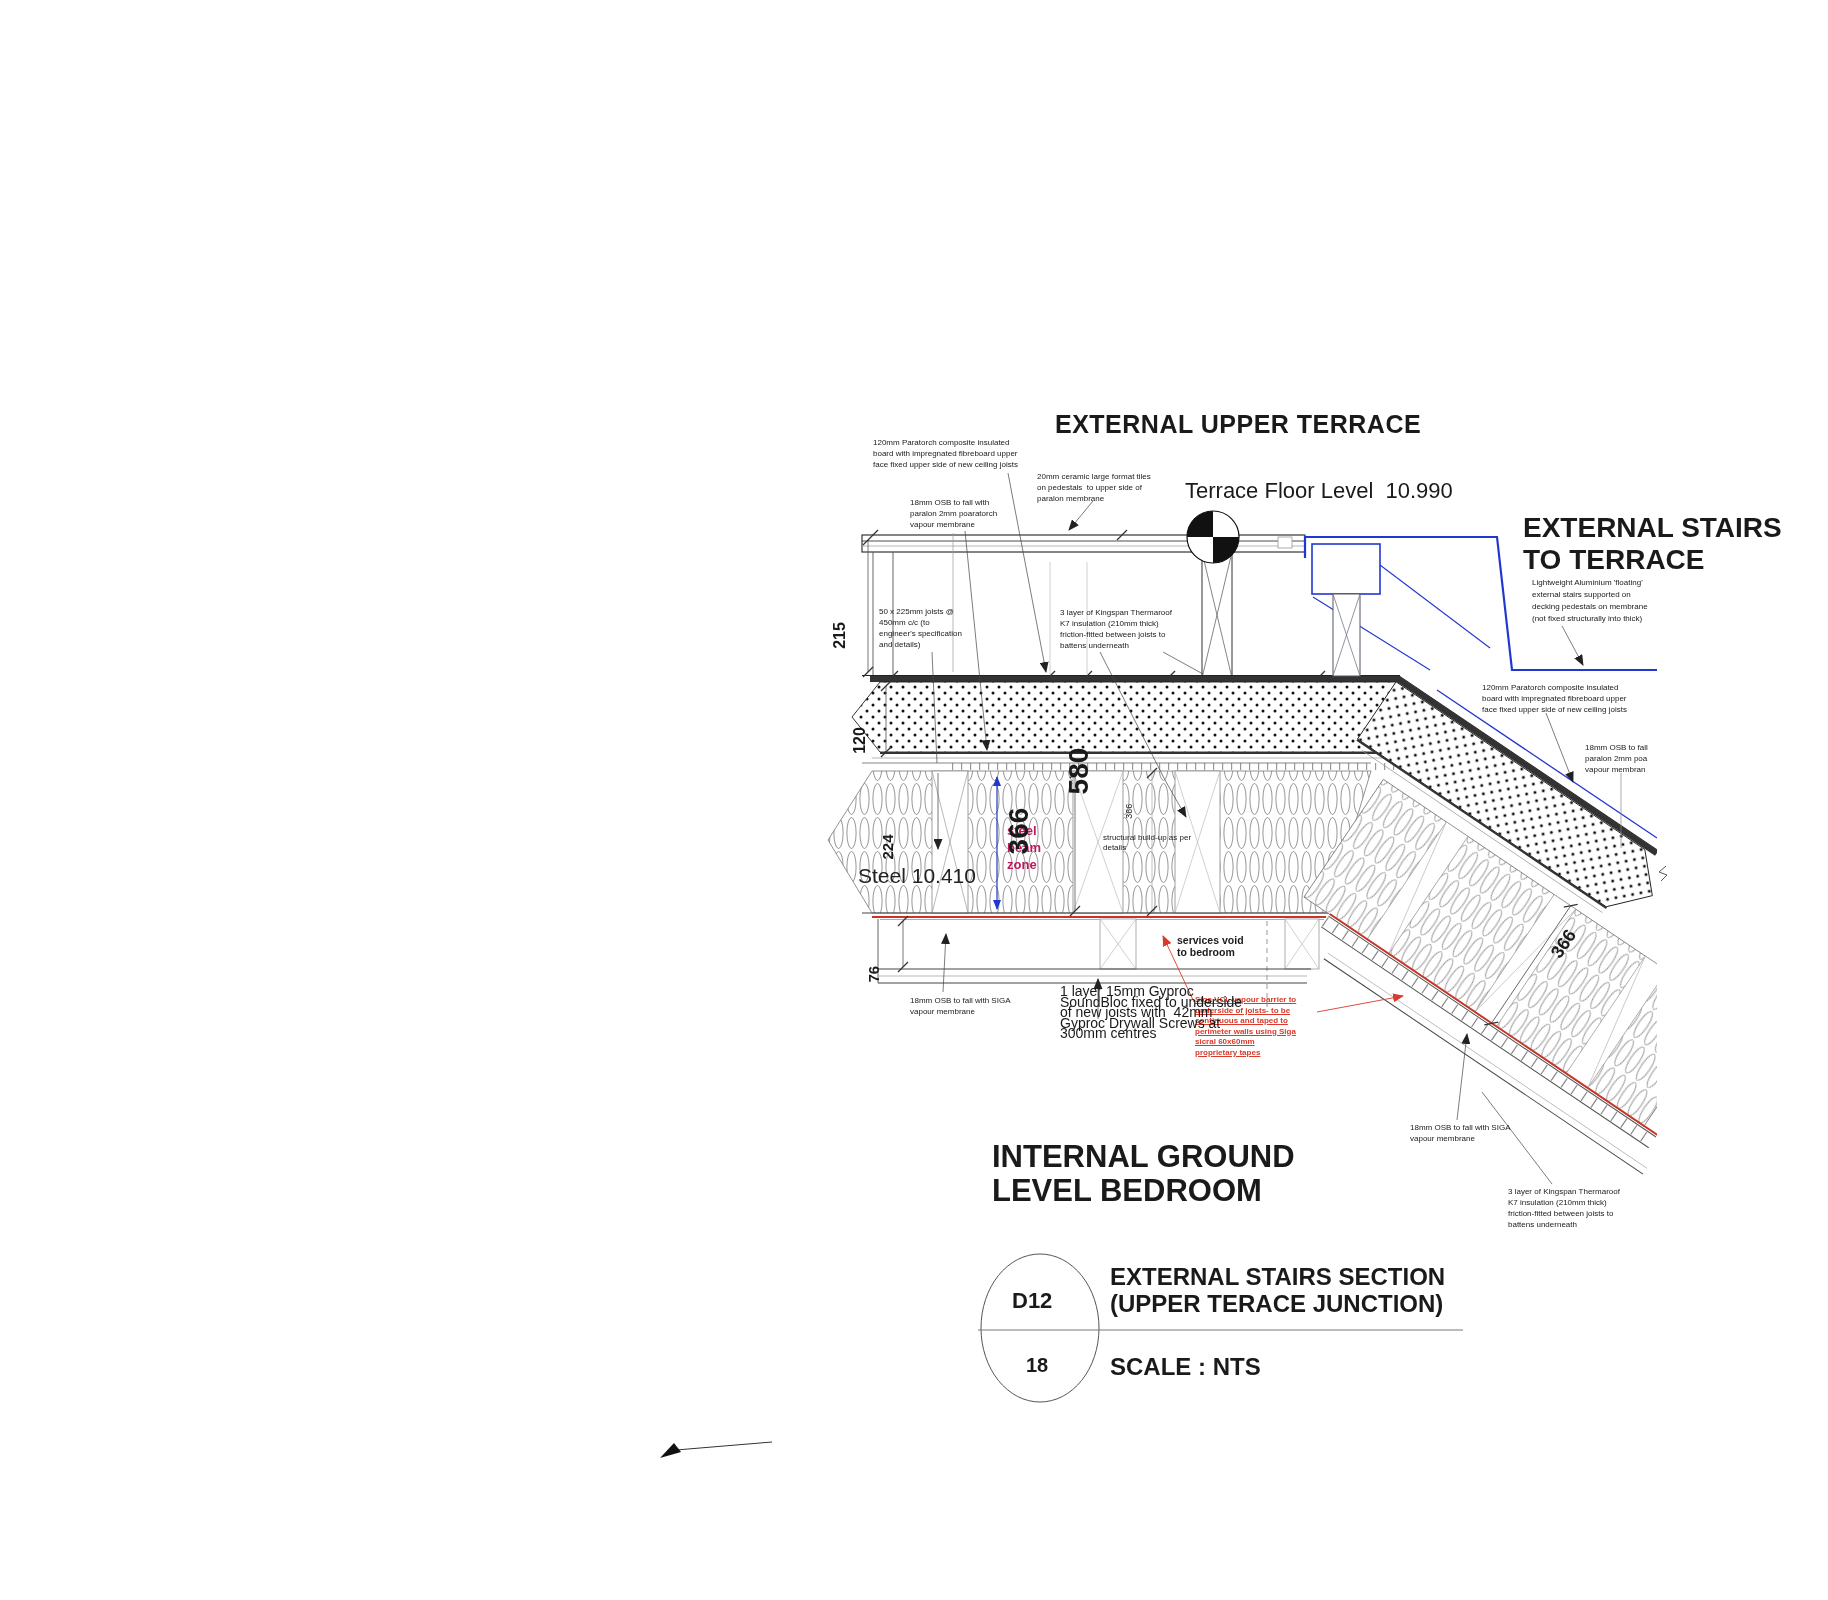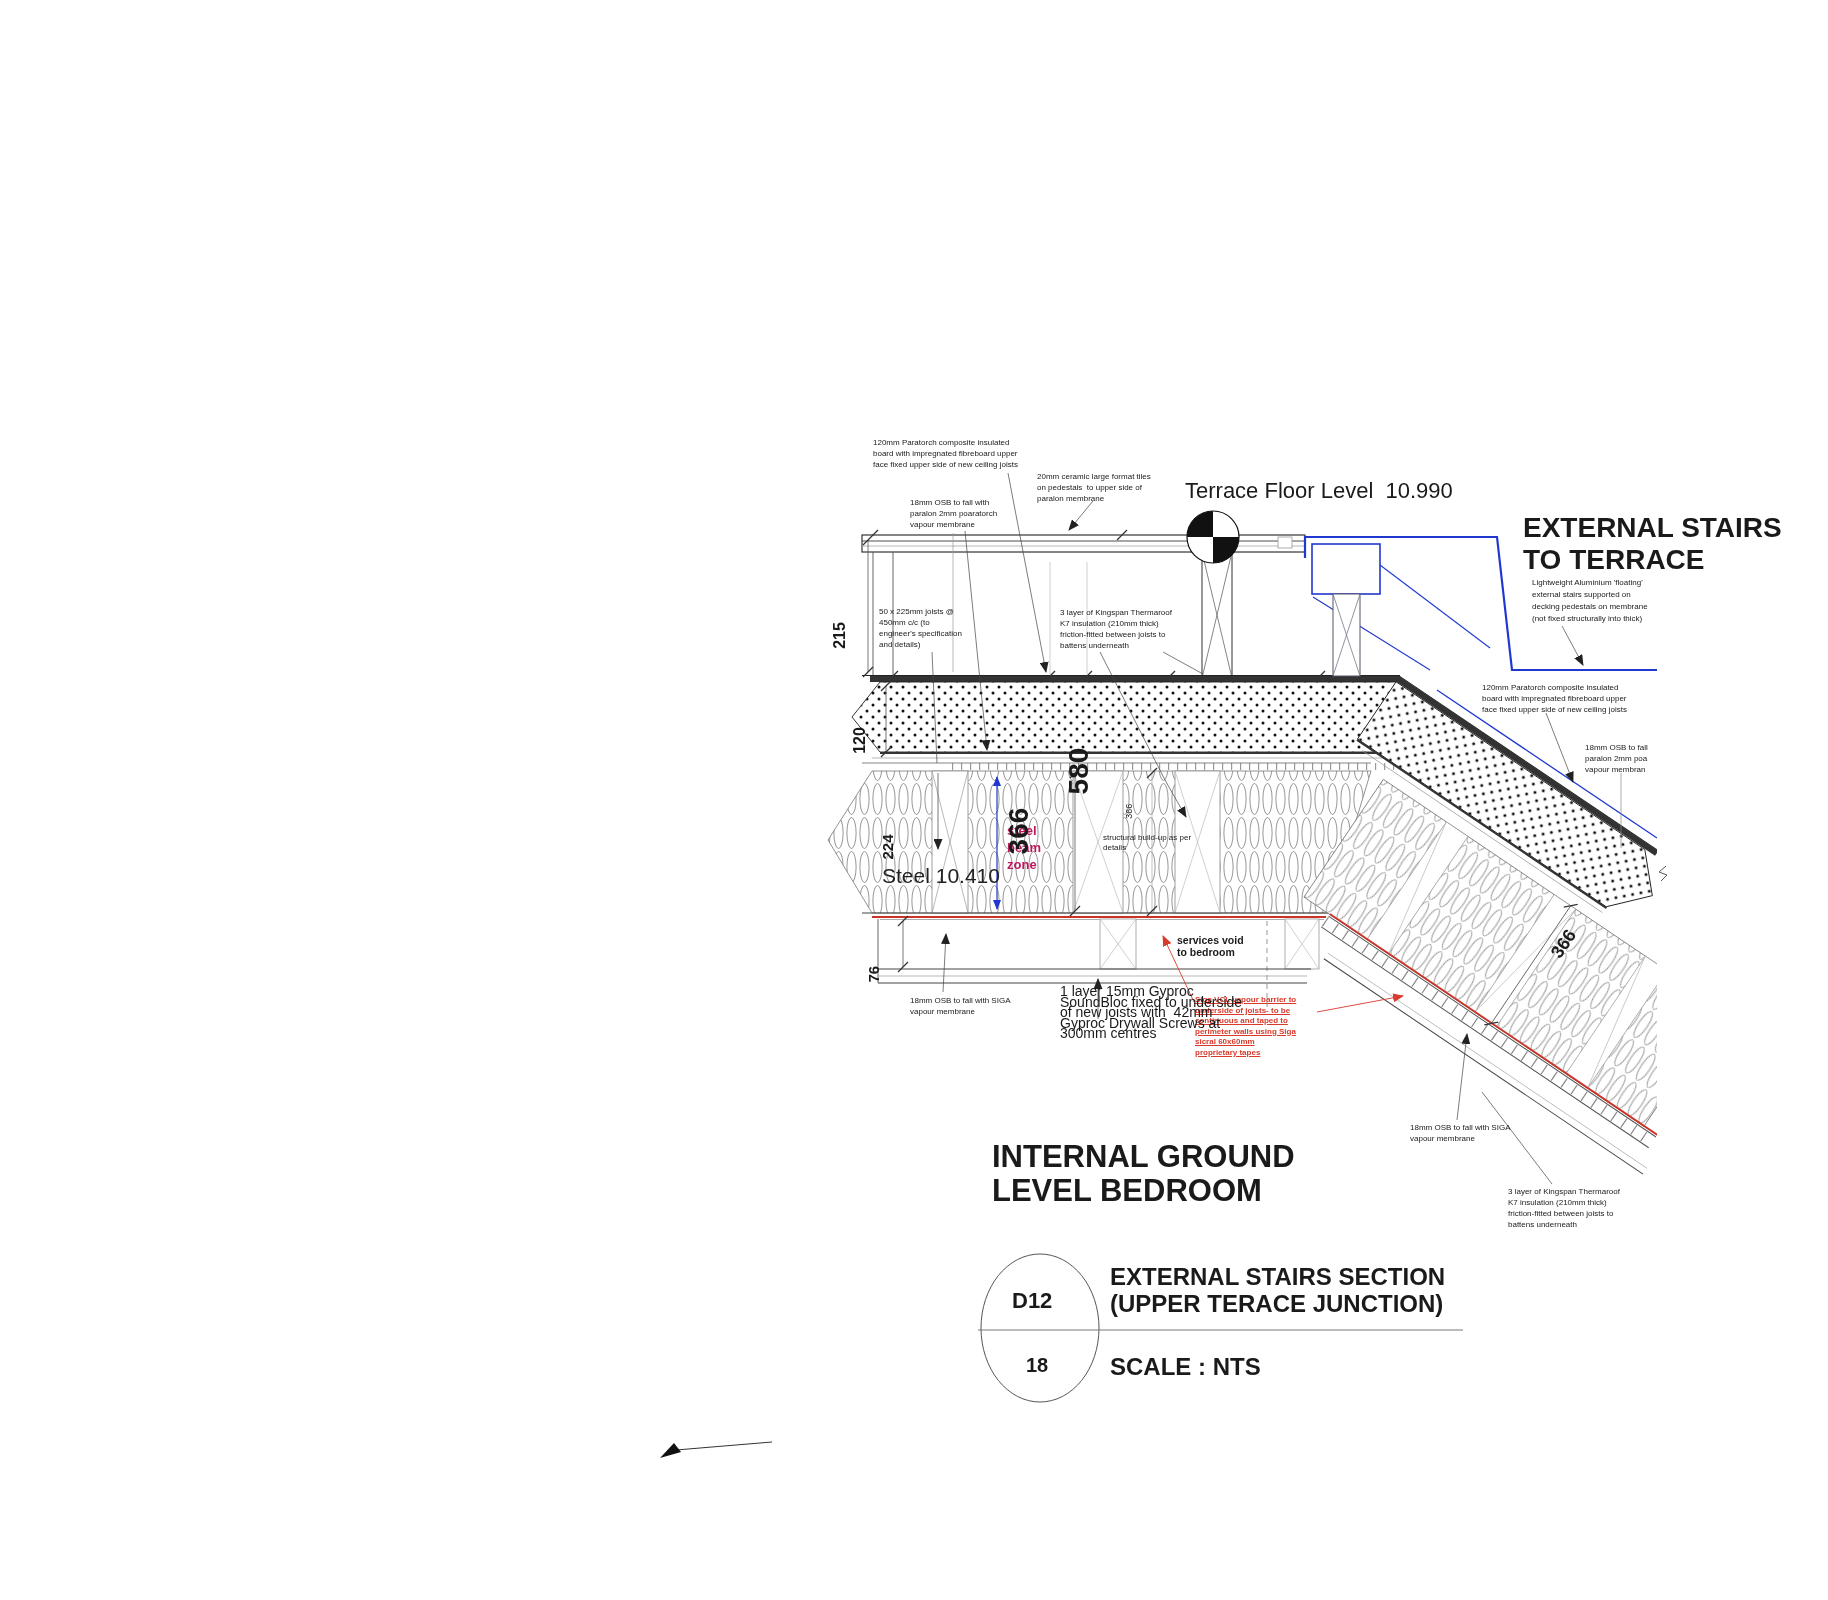--- a/index.html
+++ b/index.html
@@ -197,26 +197,27 @@
     <line x1="676" y1="1450" x2="772" y2="1442" stroke="#333" stroke-width="1"></line>
     <polygon points="660,1458 681,1452 674,1443" fill="#111"></polygon>
   </g>
 
   <g>
     <ellipse cx="1040" cy="1328" rx="59" ry="74" fill="none" stroke="#555" stroke-width="1"></ellipse>
     <line x1="978" y1="1330" x2="1463" y2="1330" stroke="#777" stroke-width="1"></line>
   </g>
 </svg>
 
+<div class="t b" style="left:1055px;top:408px;font-size:25px;letter-spacing:0.5px;">EXTERNAL UPPER TERRACE</div>
 <div class="t" style="left:1177px;top:477px;font-size:22px;margin-left:8px;">Terrace Floor Level  10.990</div>
 <div class="t b" style="left:992px;top:1140px;font-size:31px;line-height:34px;">INTERNAL GROUND
 LEVEL BEDROOM</div>
 <div class="t b" style="left:1523px;top:512px;font-size:28px;line-height:32px;">EXTERNAL STAIRS
 TO TERRACE</div>
-<div class="t" style="left:882px;top:862px;font-size:21px;color:#222;">Steel 10.410</div>
+<div class="t" style="left:858px;top:862px;font-size:21px;color:#222;">Steel 10.410</div>
 
 <div class="t" style="left:873px;top:437px;font-size:8px;line-height:11px;">120mm Paratorch composite insulated
 board with impregnated fibreboard upper
 face fixed upper side of new ceiling joists</div>
 <div class="t" style="left:910px;top:497px;font-size:8px;line-height:11px;">18mm OSB to fall with
 paralon 2mm poaratorch
 vapour membrane</div>
 <div class="t" style="left:1037px;top:471px;font-size:8px;line-height:11px;">20mm ceramic large format tiles
 on pedestals  to upper side of
 paralon membrane</div>

